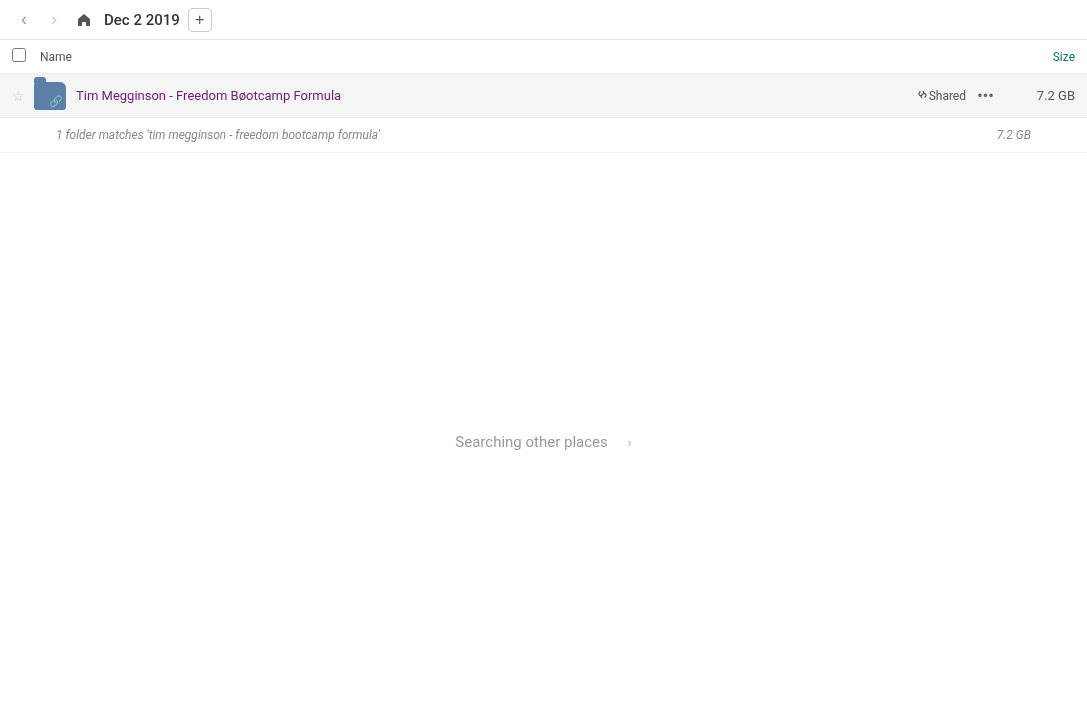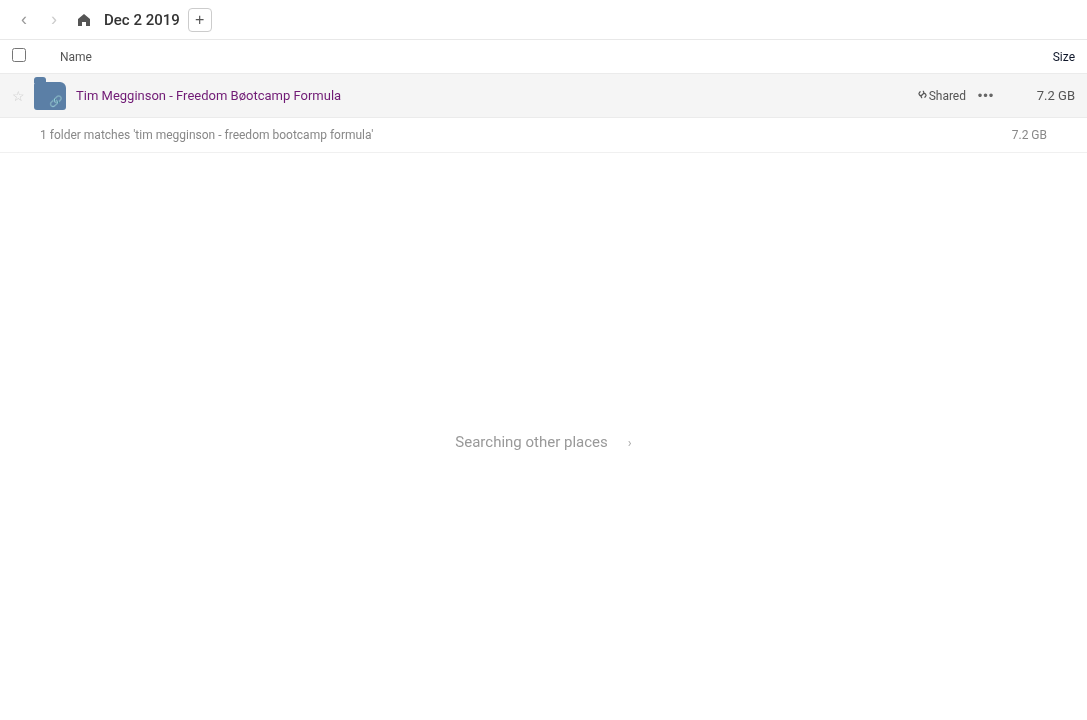--- a/index.html
+++ b/index.html
@@ -68,39 +68,38 @@
     }
 
     .column-headers {
       display: flex;
       align-items: center;
       padding: 6px 12px;
       border-bottom: 1px solid #ebebeb;
       height: 34px;
       color: #666;
       font-size: 12px;
-      gap: 20px;
     }
 
     .col-checkbox {
       width: 28px;
       flex-shrink: 0;
     }
 
     .col-name {
       flex: 1;
       font-size: 12px;
       color: #555;
     }
 
     .col-size {
       width: 80px;
       text-align: right;
       font-size: 12px;
-      color: #0f172a;
+      color: #0f766e;
     }
 
     .file-row {
       display: flex;
       align-items: center;
       padding: 0 12px;
       height: 44px;
       background: #f5f5f5;
       border-bottom: 1px solid #ebebeb;
       cursor: default;
@@ -194,24 +193,25 @@
       width: 65px;
       text-align: right;
       font-size: 13px;
       color: #555;
     }
 
     .search-results-info {
       display: flex;
       align-items: flex-start;
       justify-content: space-between;
-      padding: 10px 40px;
+      padding: 10px 56px;
       color: #888;
       font-size: 12px;
       border-bottom: 1px solid #f0f0f0;
+      font-style: italic;
     }
 
     .search-size {
       color: #888;
       font-size: 12px;
     }
 
     .searching-container {
       display: flex;
       align-items: center;

